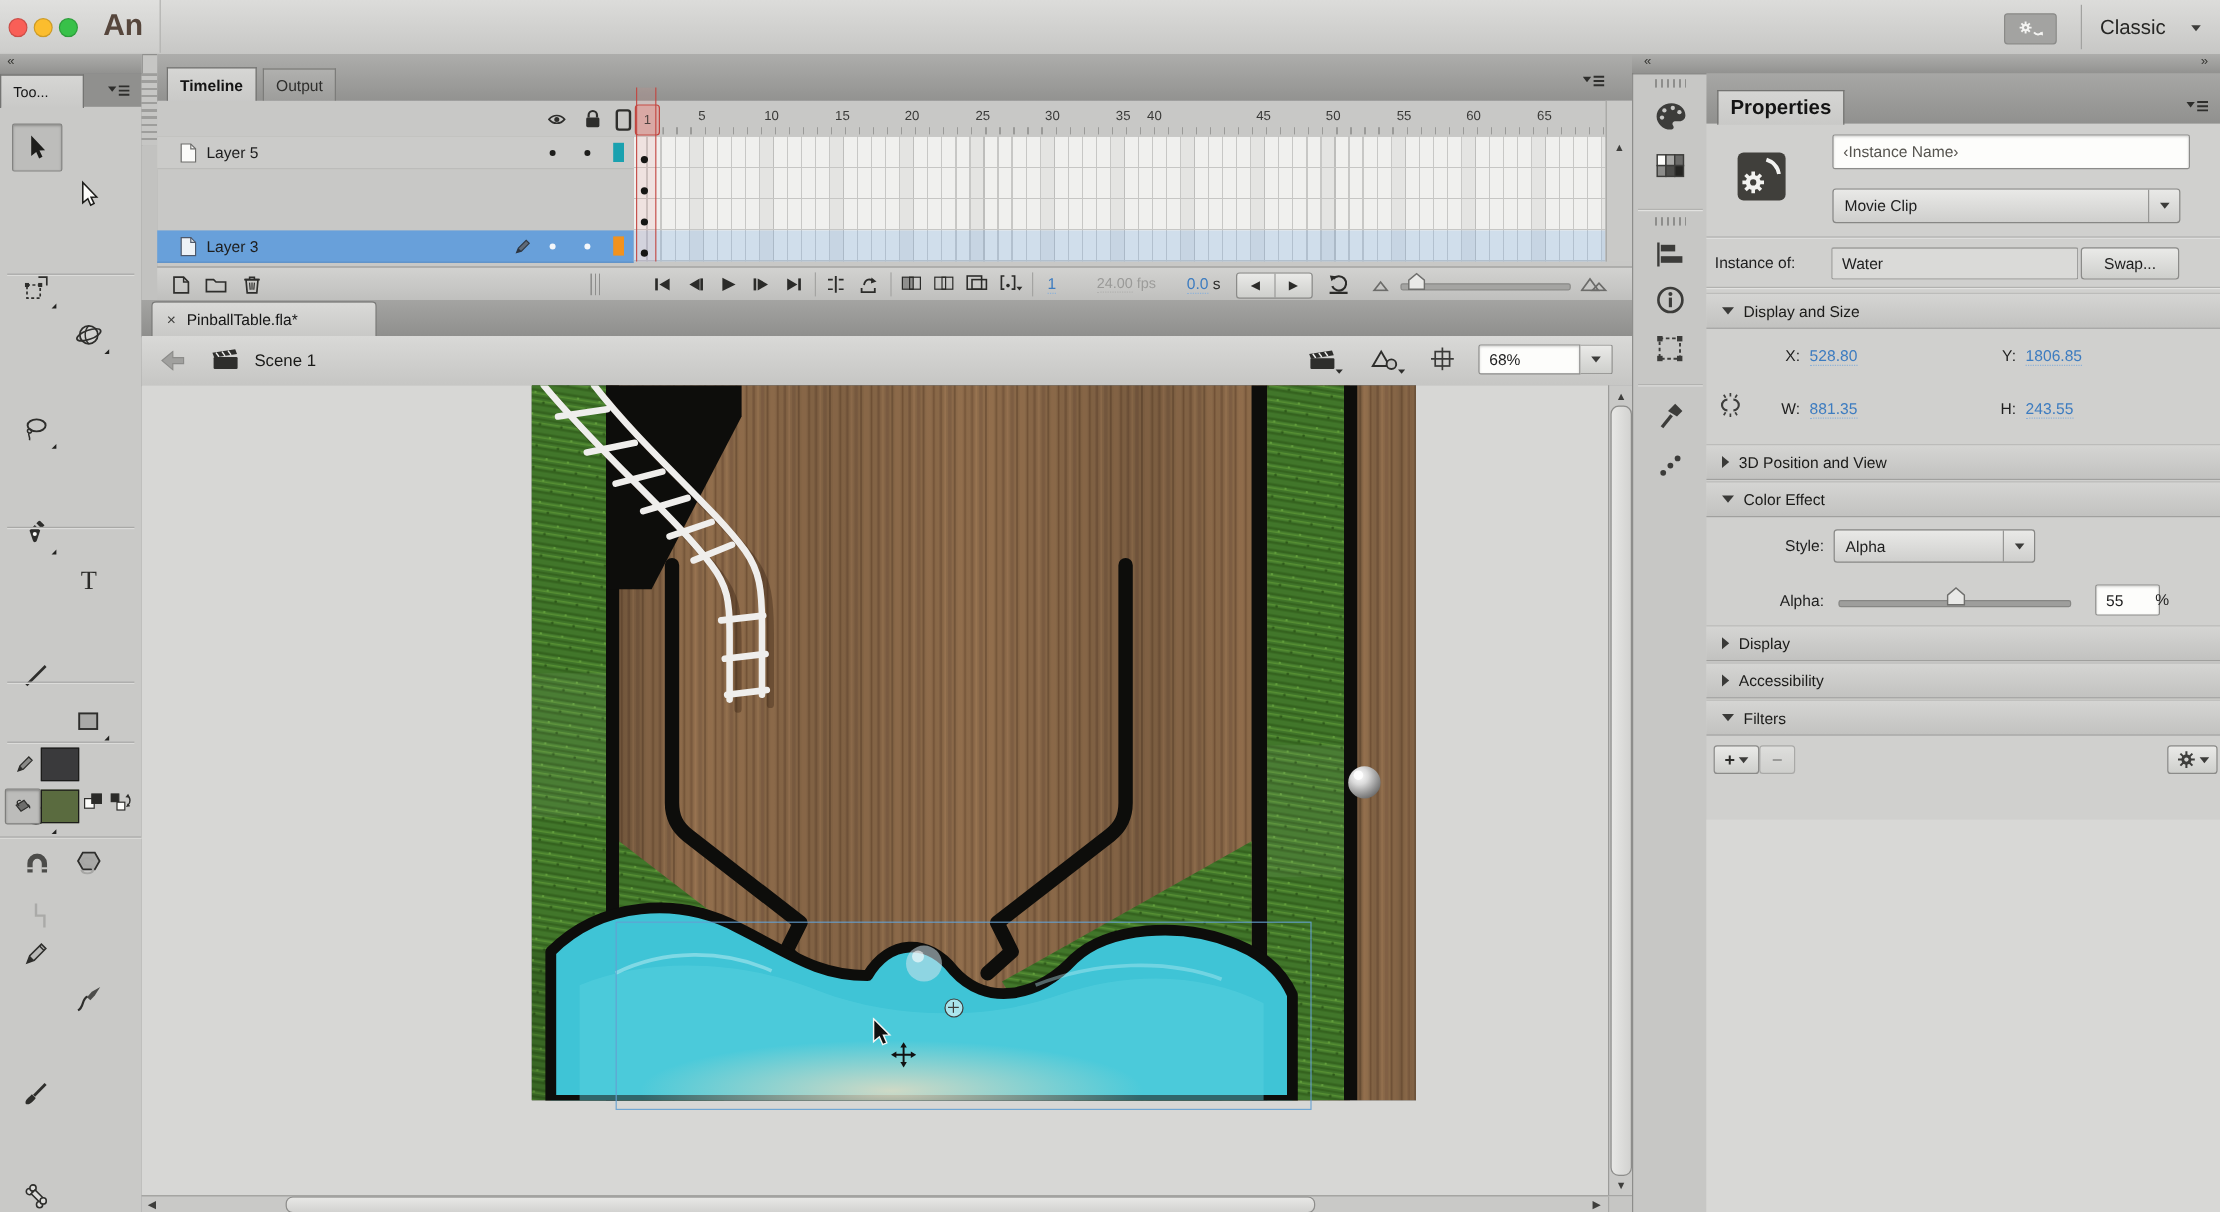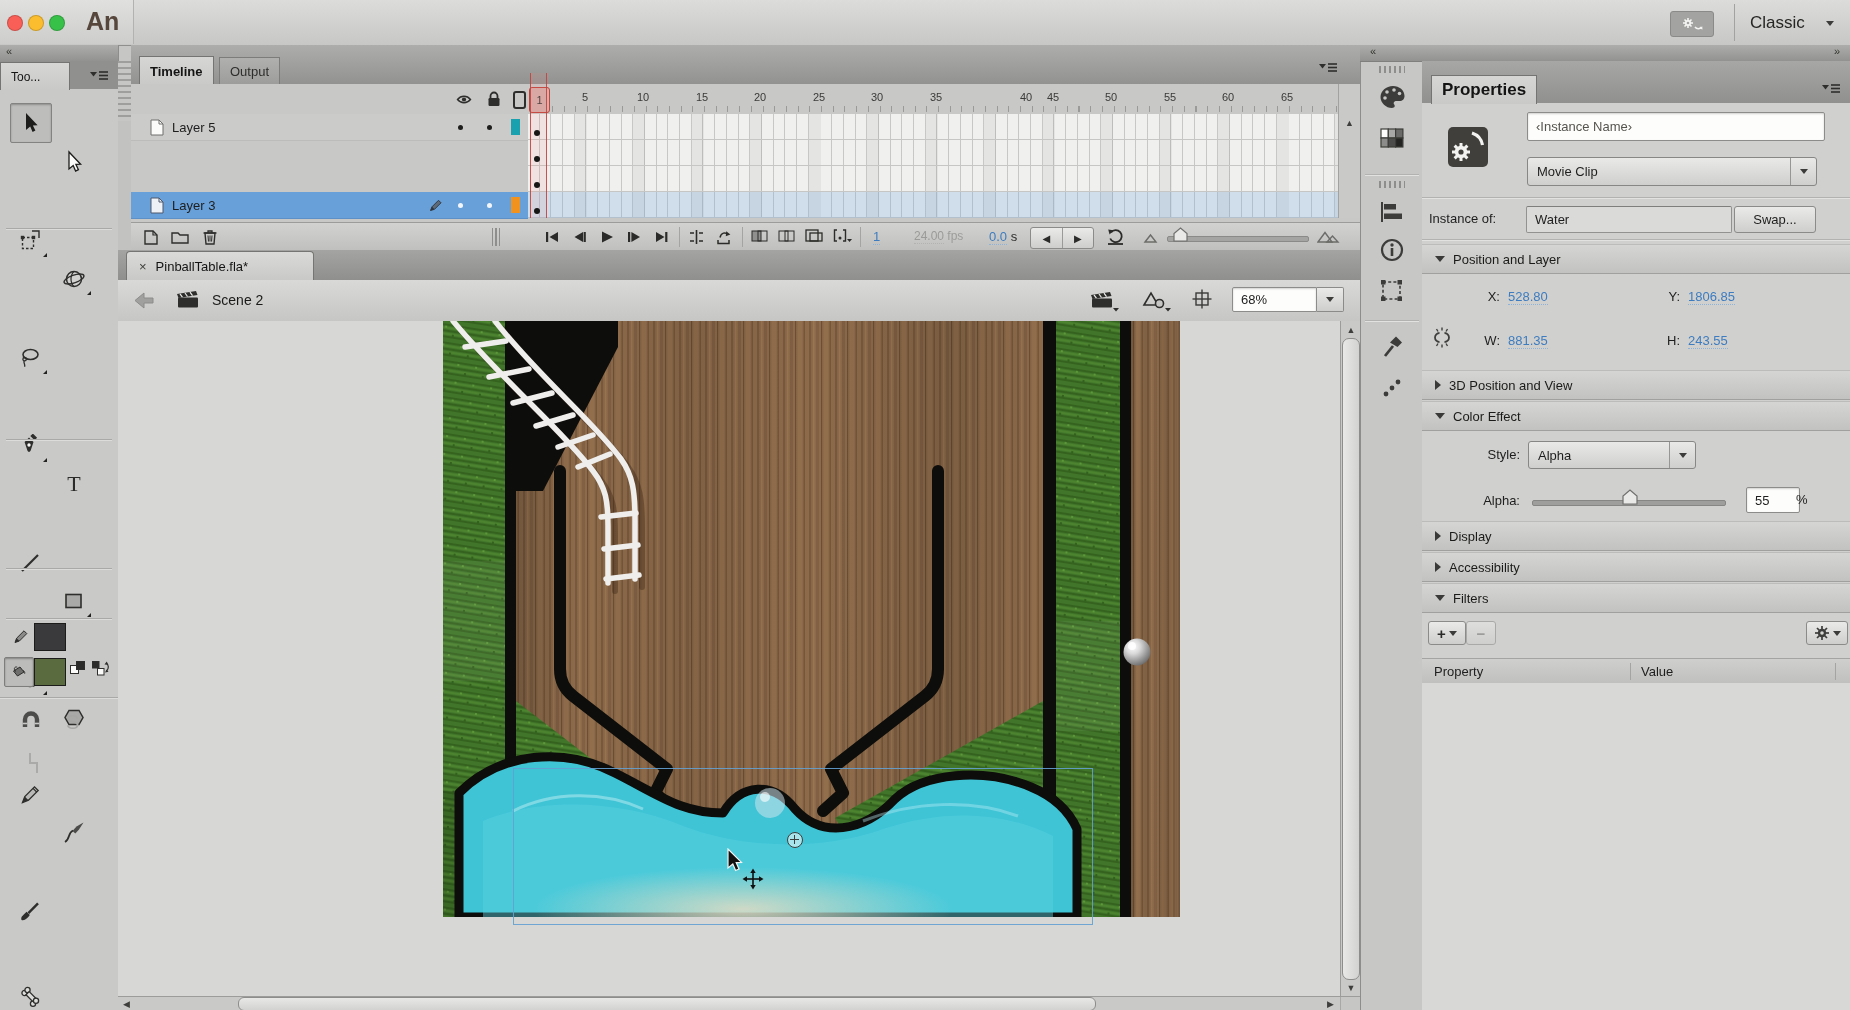--- a/index.html
+++ b/index.html
@@ -335,21 +335,21 @@
           <span>1</span>
         </div>
 
       <span class="rulnum" style="left:442px;top:7px;">5</span>
       <span class="rulnum" style="left:500px;top:7px;">10</span>
       <span class="rulnum" style="left:559px;top:7px;">15</span>
       <span class="rulnum" style="left:617px;top:7px;">20</span>
       <span class="rulnum" style="left:676px;top:7px;">25</span>
       <span class="rulnum" style="left:734px;top:7px;">30</span>
       <span class="rulnum" style="left:793px;top:7px;">35</span>
-      <span class="rulnum" style="left:883px;top:7px;text-align:center;">40</span>
+      <span class="rulnum" style="left:819px;top:7px;text-align:center;">40</span>
       <span class="rulnum" style="left:910px;top:7px;">45</span>
       <span class="rulnum" style="left:968px;top:7px;">50</span>
       <span class="rulnum" style="left:1027px;top:7px;">55</span>
       <span class="rulnum" style="left:1085px;top:7px;">60</span>
       <span class="rulnum" style="left:1144px;top:7px;">65</span>
       <div class="ab" style="left:421px;top:22px;width:786px;height:6px;background:repeating-linear-gradient(90deg,#9a9a98 0 1px,transparent 1px 11.7px);"></div>
     </div>
 
     <div class="ab frames" style="left:397px;top:69px;width:810px;height:104px;"></div>
 
@@ -548,21 +548,21 @@
         <svg width="25" height="20">
           <polygon points="1,5 20,2 21.5,6 2.5,9" fill="#2e2e2c"></polygon>
           <g stroke="#f0f0ee" stroke-width="1.2">
             <line x1="4" y1="4.8" x2="6.5" y2="8.3"></line>
             <line x1="9" y1="4" x2="11.5" y2="7.5"></line>
             <line x1="14" y1="3.2" x2="16.5" y2="6.7"></line>
           </g>
           <rect x="2" y="8.5" width="20" height="10" rx="1" fill="#2e2e2c"></rect>
         </svg>
       </span>
-    <span class="ab" style="left:94px;top:12px;font-size:14px;color:#1a1a18;">Scene 2</span>
+    <span class="ab" style="left:94px;top:12px;font-size:14px;color:#1a1a18;">Scene 1</span>
 
     <span class="ab ic" style="left:972px;top:8px;">
         <svg width="30" height="24">
           <polygon points="1,7 20,4 21.5,8 2.5,11" fill="#2e2e2c"></polygon>
           <g stroke="#f0f0ee" stroke-width="1.2">
             <line x1="4" y1="6.8" x2="6.5" y2="10.3"></line>
             <line x1="9" y1="6" x2="11.5" y2="9.5"></line>
             <line x1="14" y1="5.2" x2="16.5" y2="8.7"></line>
           </g>
           <rect x="2" y="10.5" width="20" height="9" rx="1" fill="#2e2e2c"></rect>
@@ -842,21 +842,21 @@
     <div class="ab inset" style="left:104px;top:161px;width:196px;height:25px;">
         <span>Water</span>
       </div>
     <div class="ab btn" style="left:312px;top:161px;width:80px;height:25px;">
         <span>Swap...</span>
       </div>
     <div class="ab secdiv" style="left:0;top:194px;width:428px;"></div>
 
     <div class="ab sh" style="left:0;top:199px;width:428px;height:28px;">
       <span class="tri-d"></span>
-      <span>Position and Layer</span>
+      <span>Display and Size</span>
     </div>
     <span class="ab" style="left:38px;top:244px;width:40px;text-align:right;">X:</span>
     <span class="ab lk" style="left:86px;top:244px;">528.80</span>
     <span class="ab" style="left:218px;top:244px;width:40px;text-align:right;">Y:</span>
     <span class="ab lk" style="left:266px;top:244px;">1806.85</span>
     <span class="ab ic" style="left:8px;top:282px;">
         <svg width="24" height="22">
           <g fill="none" stroke="#3e3e3c" stroke-width="1.8">
             <path d="M9.5 6 A4.3 4.3 0 1 0 9.5 15"></path>
             <path d="M14.5 6 A4.3 4.3 0 1 1 14.5 15"></path>
@@ -931,22 +931,16 @@
               <line x1="1" y1="8" x2="15" y2="8"></line>
               <line x1="3" y1="3" x2="13" y2="13"></line>
               <line x1="13" y1="3" x2="3" y2="13"></line>
             </g>
             <circle cx="8" cy="8" r="4.2" fill="#3e3e3c"></circle>
             <circle cx="8" cy="8" r="1.8" fill="#d7d7d5"></circle>
           </svg>
         </span>
       <span class="caret" style="border-top-width:5px;border-left-width:4px;border-right-width:4px;"></span>
     </div>
-    <div class="ab" style="left:0;top:613px;width:428px;height:25px;background:linear-gradient(#cfcfcd,#bfbfbd);border-top:1px solid #a4a4a2;border-bottom:1px solid #9c9c9a;display:flex;align-items:center;">
-      <span style="padding-left:12px;flex:0 0 196px;">Property</span>
-      <span class="vline" style="height:17px;"></span>
-      <span style="padding-left:10px;flex:1;">Value</span>
-      <span class="vline" style="height:17px;margin-right:14px;"></span>
-    </div>
     <div class="ab" style="left:0;top:638px;width:428px;height:372px;background:#d8d8d6;"></div>
   </div>
 
 </div>
 
 </body></html>

